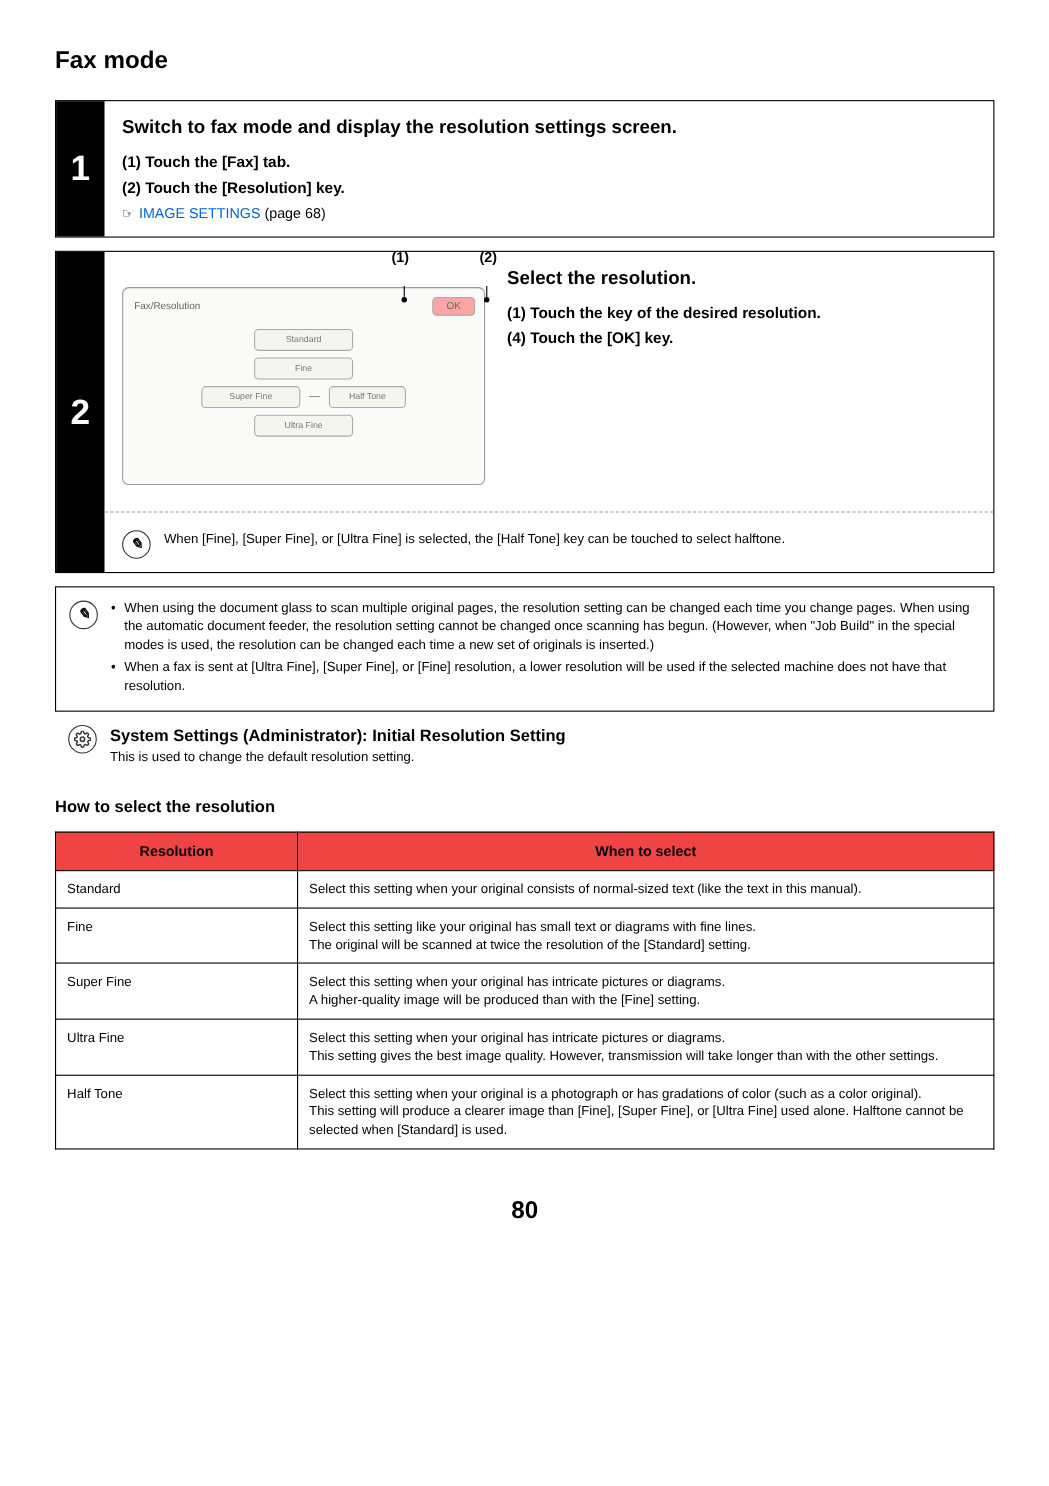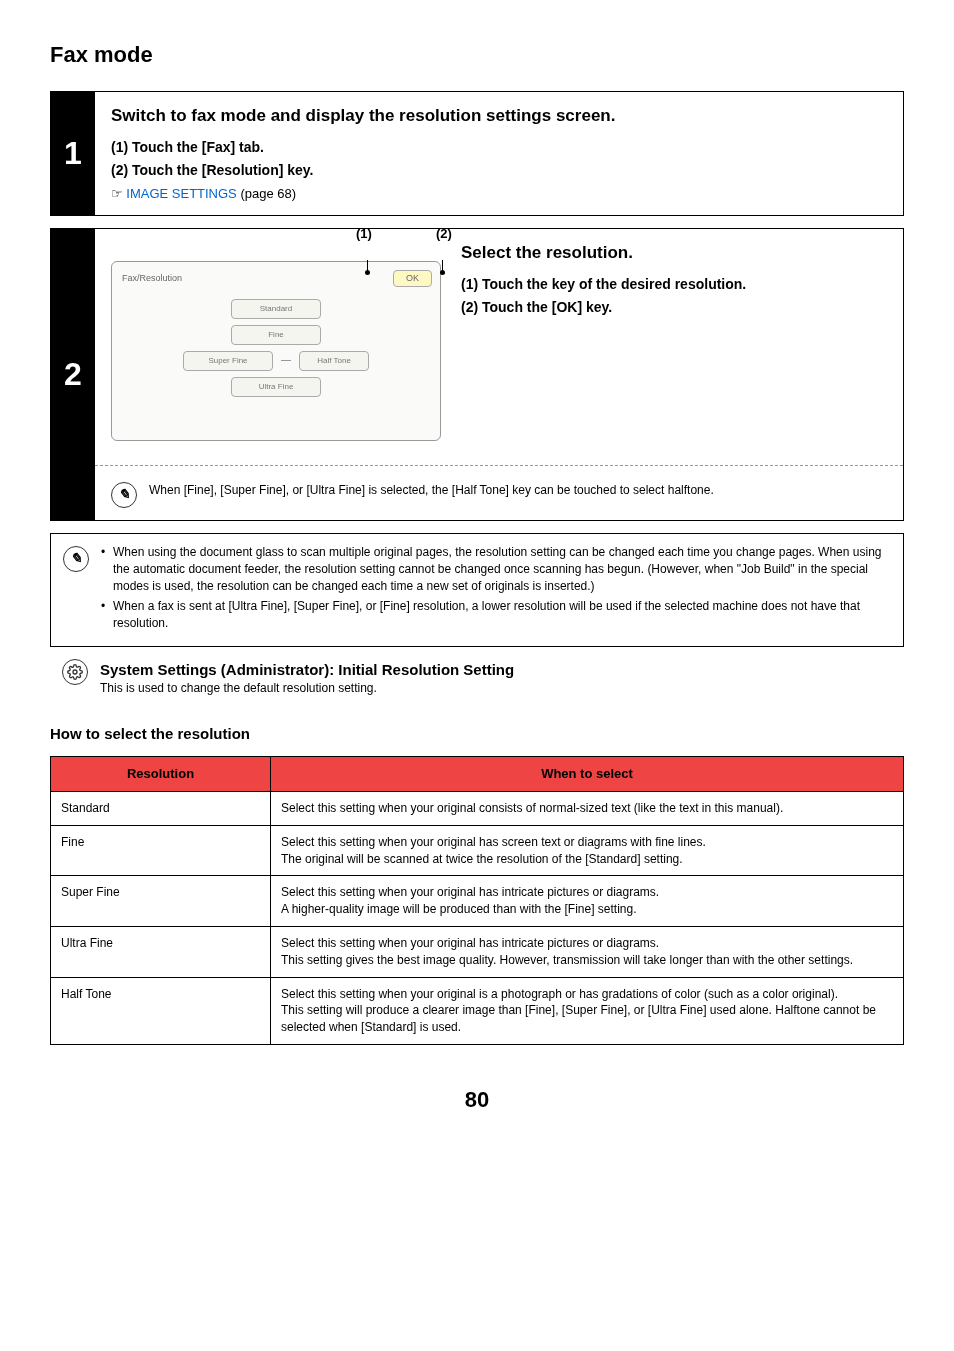--- a/index.html
+++ b/index.html
@@ -10,21 +10,21 @@
     .step-body { padding: 12px 16px; flex: 1; }
     .step-heading { font-size: 17px; font-weight: bold; margin-bottom: 10px; }
     .substep { font-weight: bold; margin-bottom: 4px; font-size: 14px; }
     .link-text { color: #0066cc; }
     .pointer { display: inline-block; }
     .step2-layout { display: flex; gap: 20px; padding: 12px 16px; align-items: flex-start; }
     .panel-wrap { flex: 0 0 330px; }
     .panel { border: 1px solid #999; border-radius: 6px; padding: 8px; width: 330px; height: 180px; background: #fafaf8; position: relative; }
     .panel-header { display: flex; justify-content: space-between; align-items: flex-start; font-size: 9px; color: #666; }
     .panel-title { padding: 2px; }
-    .ok-btn { border: 1px solid #aaa; border-radius: 4px; padding: 1px 12px; font-size: 9px; color: #666; background: #fef9c3; }
+    .ok-btn { border: 1px solid #aaa; border-radius: 4px; padding: 1px 12px; font-size: 9px; color: #666; background: #fca5a5; }
     .res-buttons { display: flex; flex-direction: column; align-items: center; gap: 6px; margin-top: 12px; }
     .res-row { display: flex; gap: 8px; align-items: center; justify-content: center; width: 100%; }
     .res-btn { border: 1px solid #aaa; border-radius: 4px; width: 90px; height: 20px; display: flex; align-items: center; justify-content: center; font-size: 8px; color: #777; background: #f5f5f0; }
     .half-btn { width: 70px; }
     .connector { width: 10px; height: 1px; background: #999; }
     .callout-num { font-weight: bold; font-size: 13px; text-align: center; position: absolute; }
     .c1 { left: 245px; top: -16px; }
     .c2 { left: 325px; top: -16px; }
     .callout-line { position: absolute; background: #000; }
     .cl1 { width: 1px; height: 12px; left: 255px; top: -2px; }
@@ -105,21 +105,21 @@
                 <div class="res-row">
                     <div class="res-btn">Ultra Fine</div>
                   </div>
               </div>
             </div>
           </div>
         </div>
         <div class="step2-right">
           <div class="step-heading">Select the resolution.</div>
           <div class="substep">(1)  Touch the key of the desired resolution.</div>
-          <div class="substep">(2)  Touch the [OK] key.</div>
+          <div class="substep">(4)  Touch the [OK] key.</div>
         </div>
       </div>
       <hr class="dashed">
       <div class="note-row">
         <div class="note-icon">✎</div>
         <div class="note-text">When [Fine], [Super Fine], or [Ultra Fine] is selected, the [Half Tone] key can be touched to select halftone.</div>
       </div>
     </div>
   </div>
 </div>
@@ -154,21 +154,21 @@
       <th>When to select</th>
     </tr>
   </thead>
   <tbody id="table-body">
       <tr>
         <td>Standard</td>
         <td style="white-space: pre-line;">Select this setting when your original consists of normal-sized text (like the text in this manual).</td>
       </tr>
       <tr>
         <td>Fine</td>
-        <td style="white-space: pre-line;">Select this setting when your original has screen text or diagrams with fine lines.
+        <td style="white-space: pre-line;">Select this setting like your original has small text or diagrams with fine lines.
 The original will be scanned at twice the resolution of the [Standard] setting.</td>
       </tr>
       <tr>
         <td>Super Fine</td>
         <td style="white-space: pre-line;">Select this setting when your original has intricate pictures or diagrams.
 A higher-quality image will be produced than with the [Fine] setting.</td>
       </tr>
       <tr>
         <td>Ultra Fine</td>
         <td style="white-space: pre-line;">Select this setting when your original has intricate pictures or diagrams.

